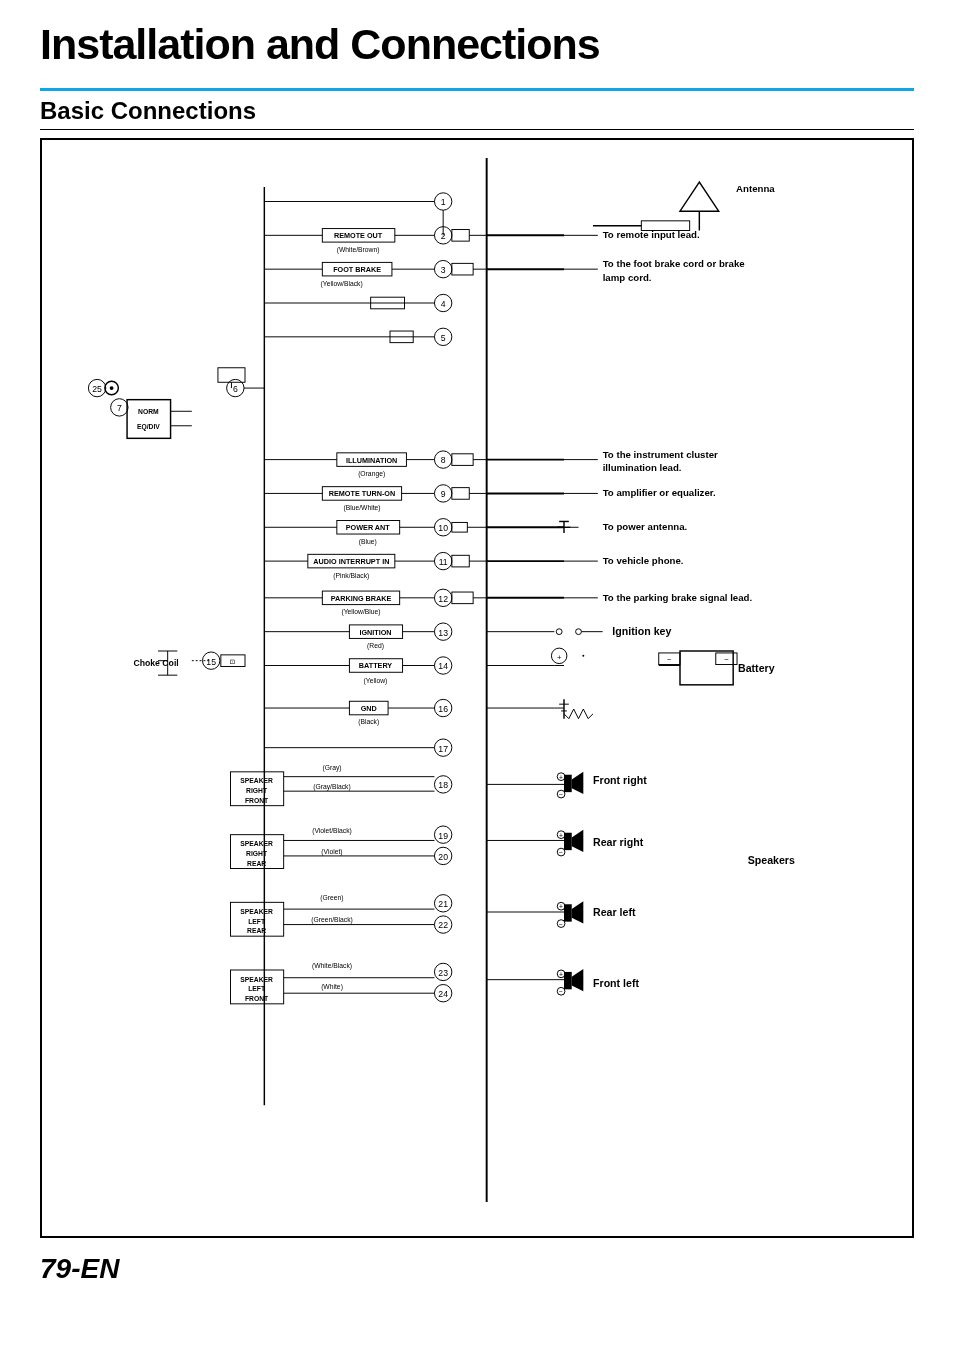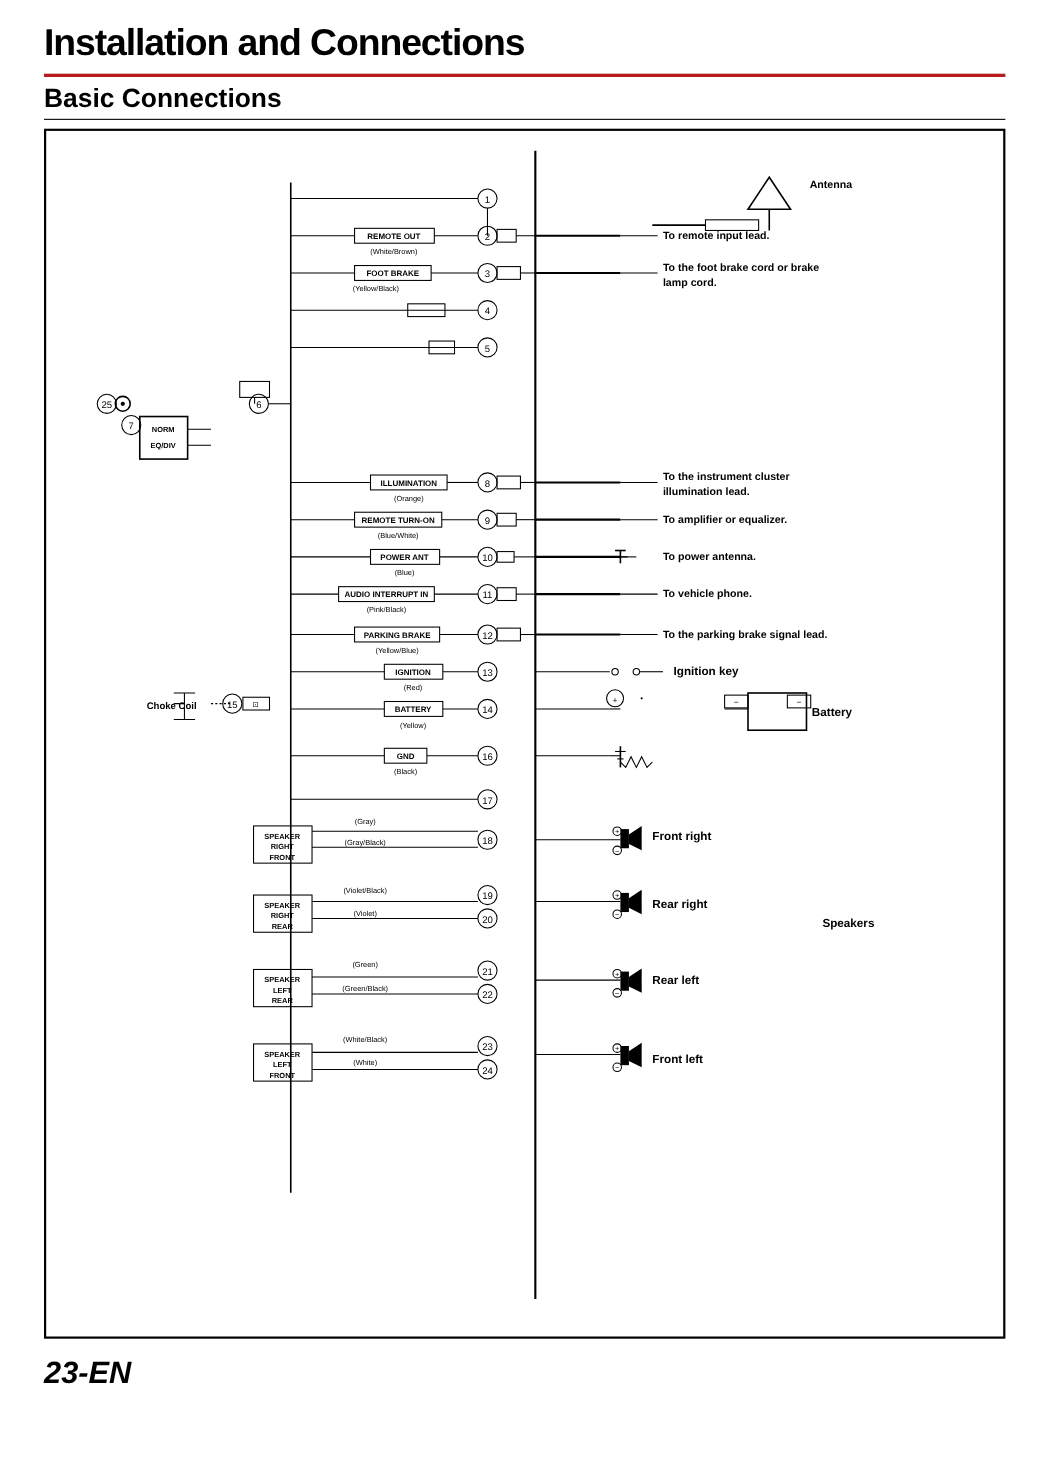--- a/index.html
+++ b/index.html
@@ -5,24 +5,24 @@
     * { box-sizing: border-box; margin: 0; padding: 0; }
     body {
       background: #fff;
       font-family: Arial, sans-serif;
       width: 954px;
       min-height: 1346px;
       padding: 20px 40px;
       color: #000;
     }
     h1.page-title {
-      font-size: 34px;
+      font-size: 43px;
       font-weight: 900;
-      border-bottom: 3px solid #b91c1c;
-      padding-bottom: 8px;
+      border-bottom: 3px solid #0ea5e9;
+      padding-bottom: 19px;
       margin-bottom: 6px;
       letter-spacing: -1px;
     }
     h2.section-title {
       font-size: 24px;
       font-weight: 900;
       margin-bottom: 8px;
       border-bottom: 1px solid #000;
       padding-bottom: 4px;
     }
@@ -363,13 +363,13 @@
     <polygon points="548,847 560,839 560,862 548,856" fill="#000"></polygon>
     <circle cx="537" cy="844" r="4" fill="none" stroke="#000" stroke-width="1"></circle>
     <text x="537" y="847" text-anchor="middle" font-size="7" font-family="Arial">+</text>
     <circle cx="537" cy="862" r="4" fill="none" stroke="#000" stroke-width="1"></circle>
     <text x="537" y="865" text-anchor="middle" font-size="7" font-family="Arial">−</text>
     <text x="570" y="858" text-anchor="start" font-size="11" font-weight="bold" font-family="Arial">Front left</text>
 
   </svg>
 </div>
 
-<p class="page-num">23-EN</p>
+<p class="page-num">79-EN</p>
 
 </body></html>

